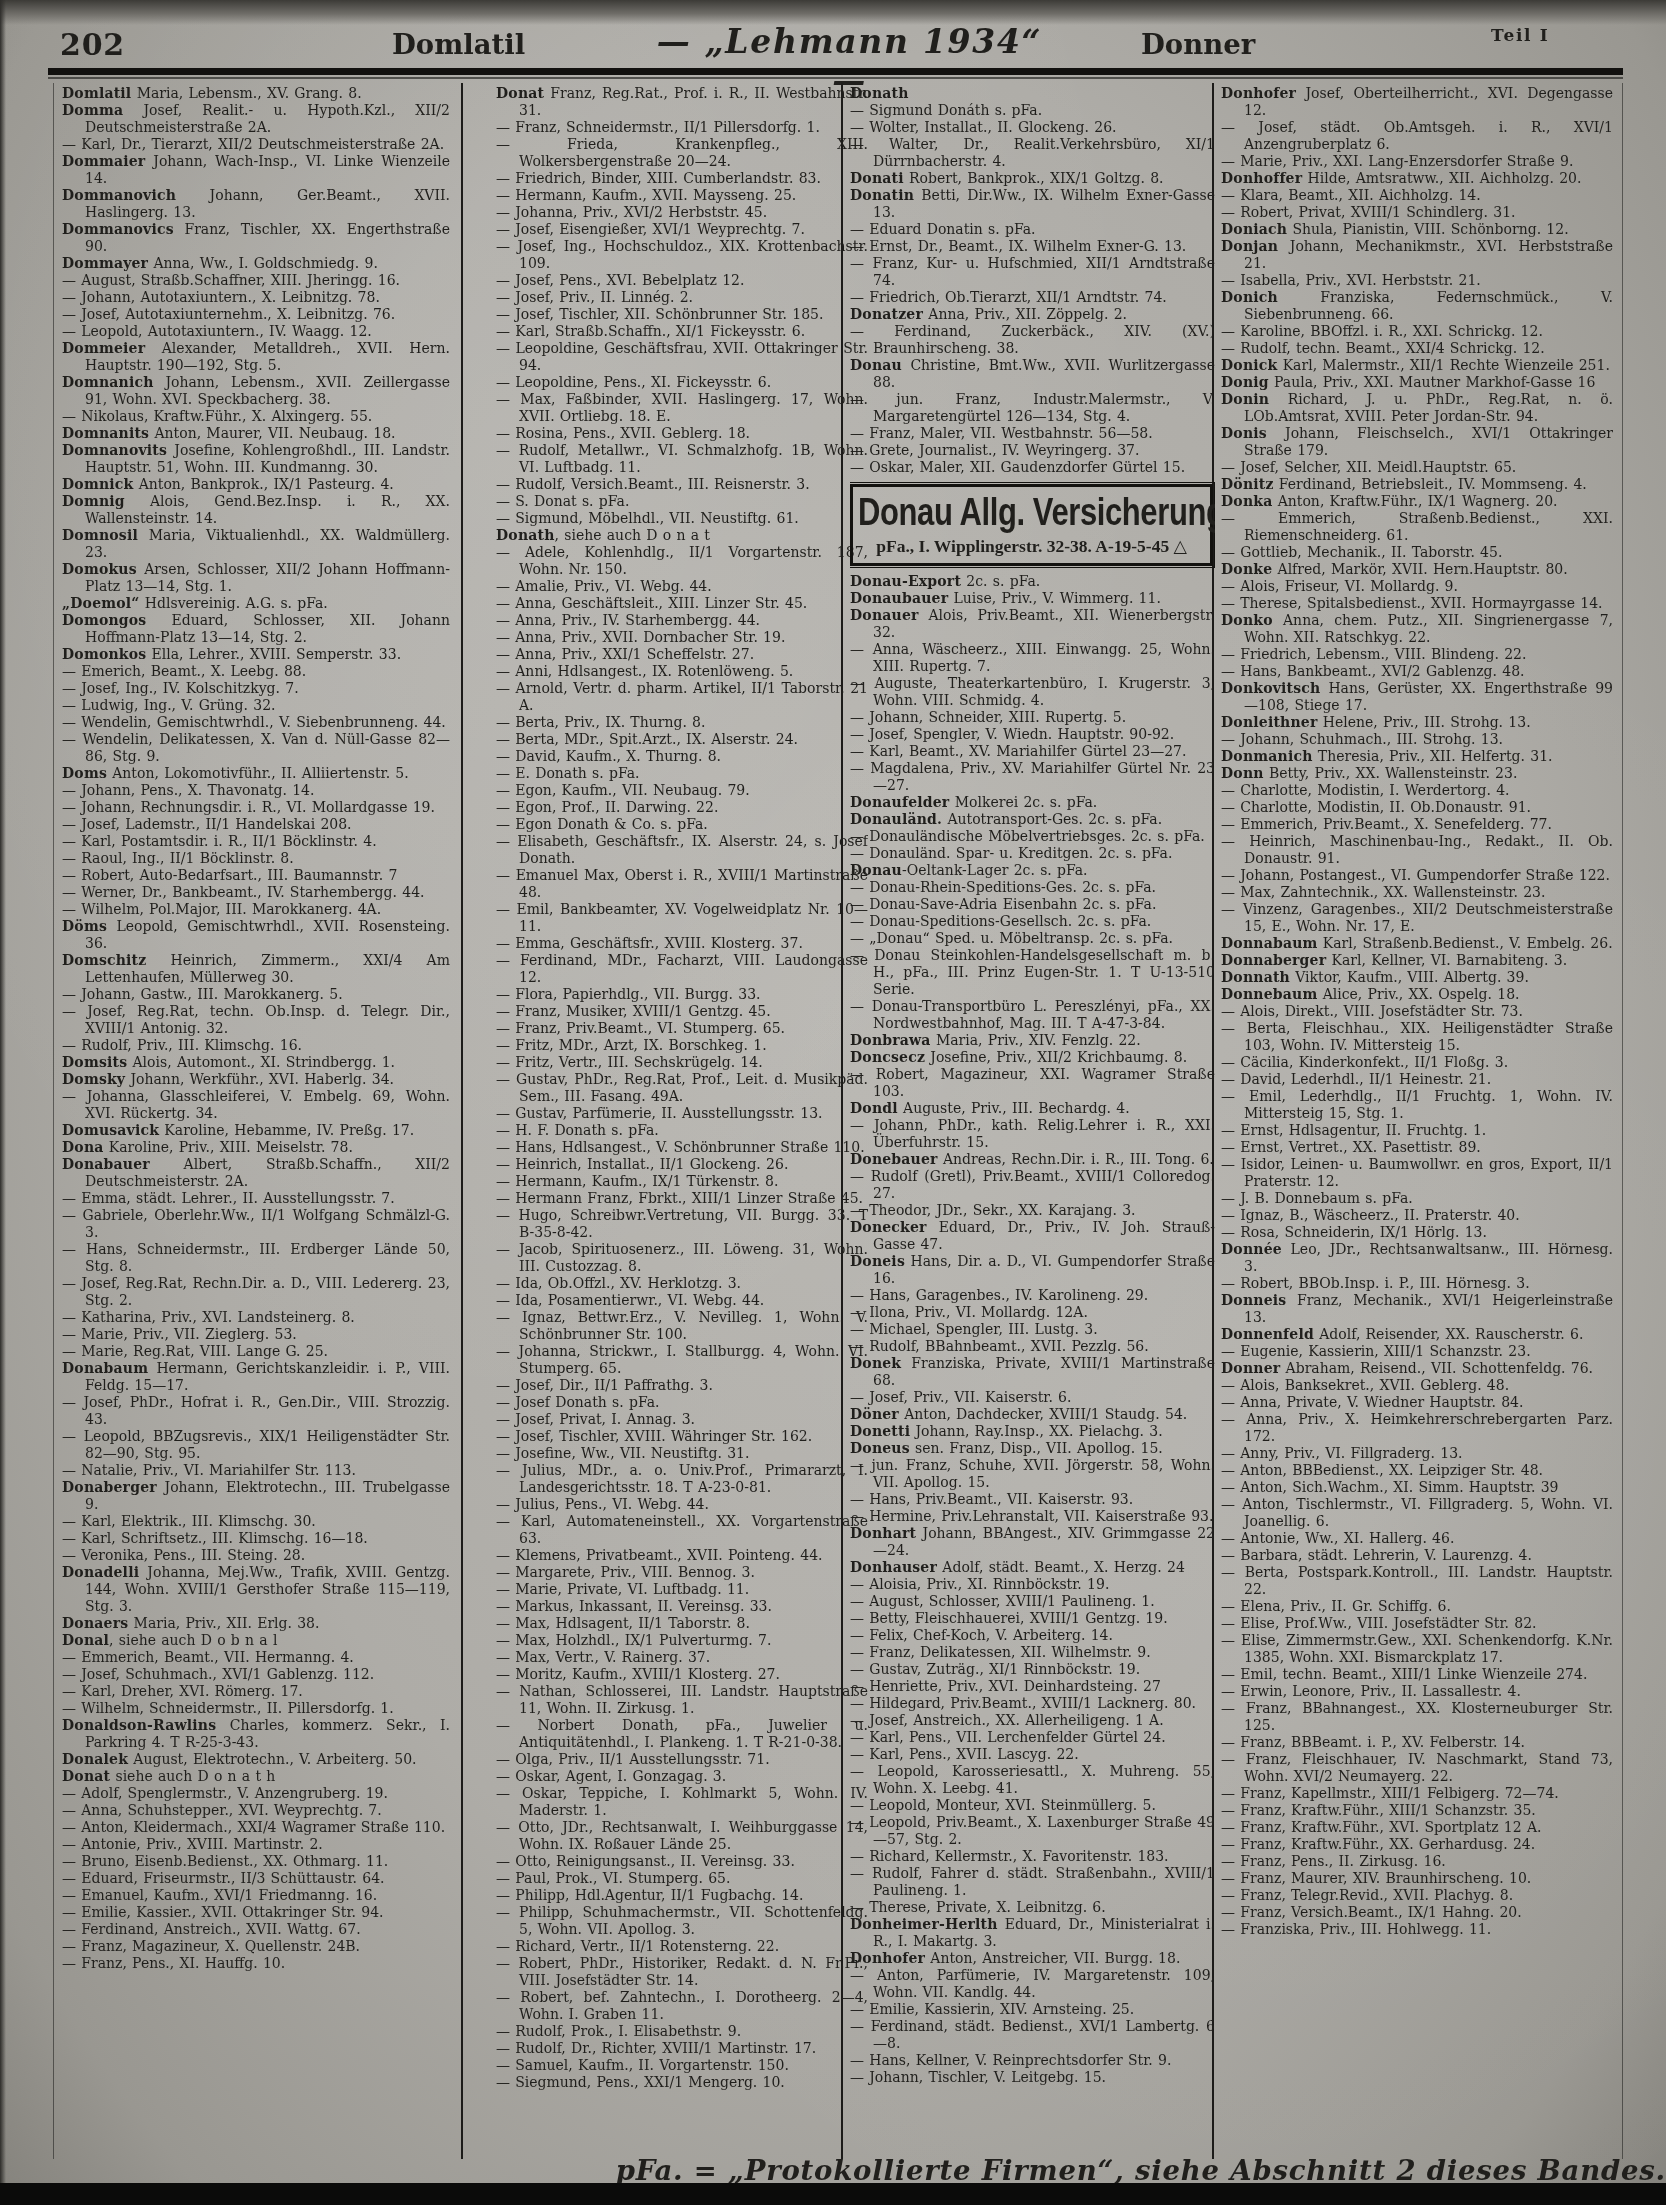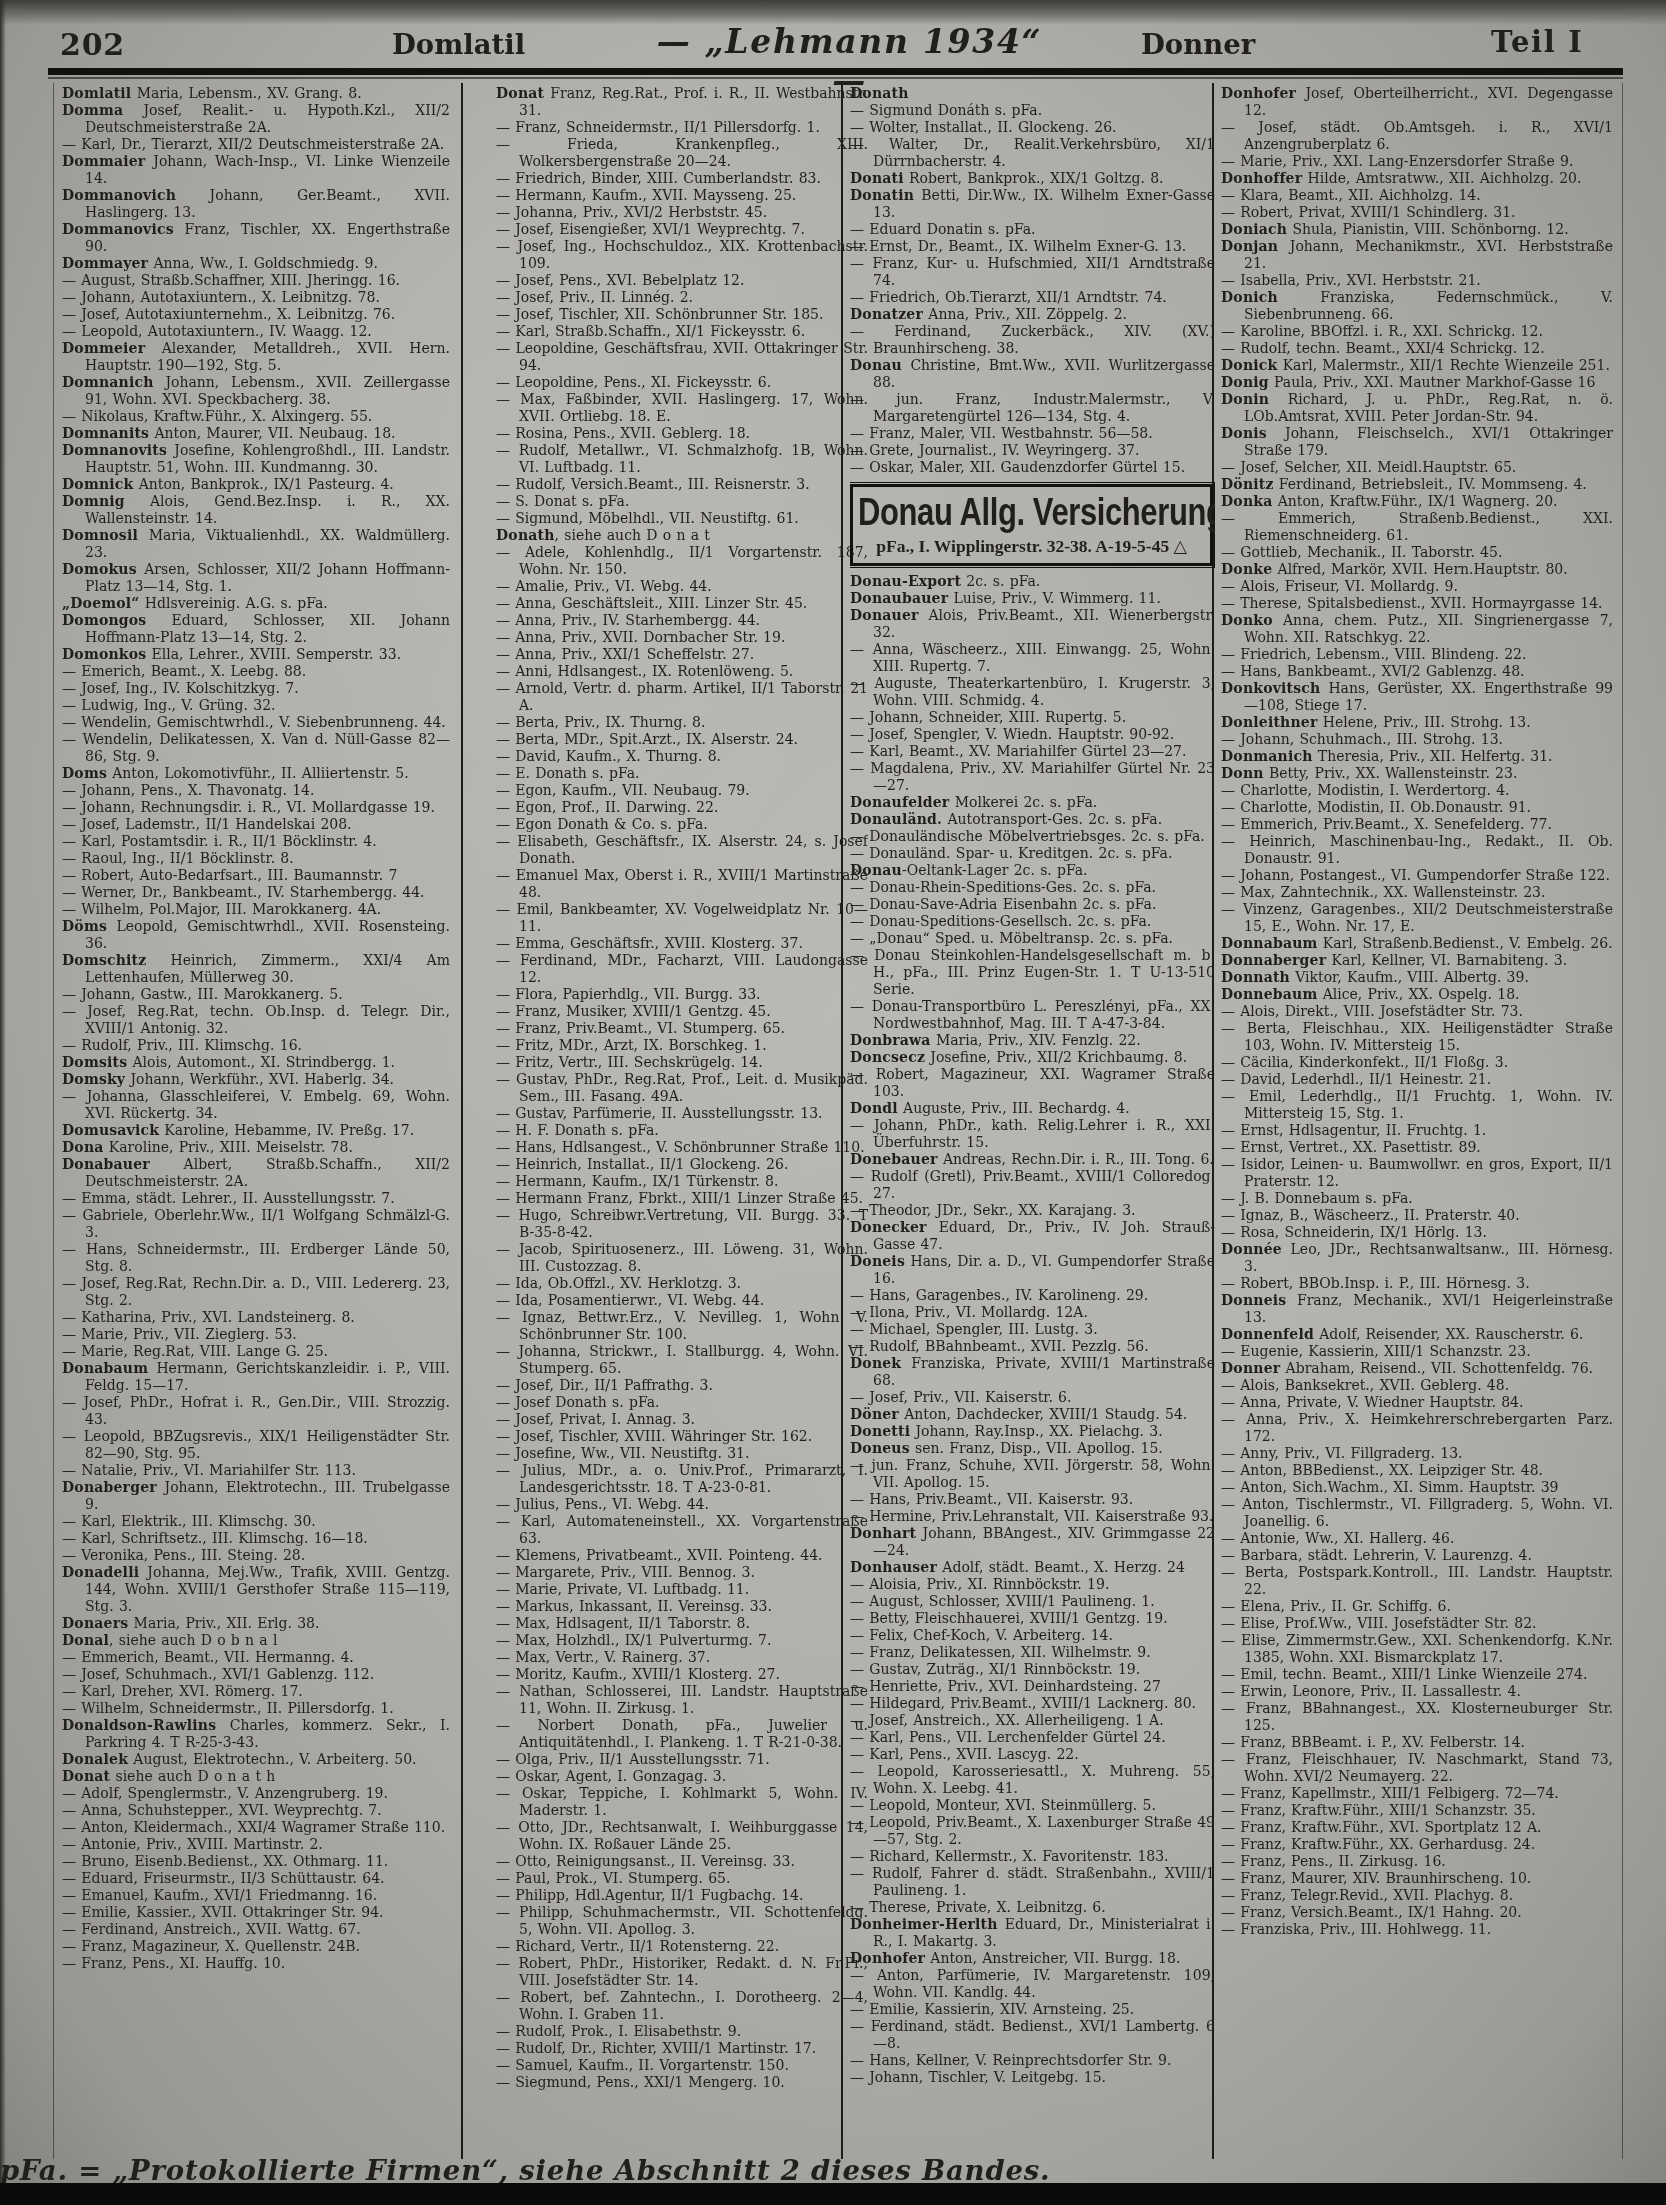--- a/index.html
+++ b/index.html
@@ -19,21 +19,21 @@
   .scan-top{position:absolute;left:0;top:0;width:1666px;height:25px;
     background:linear-gradient(#3c3b37,#6f6d68 55%,rgba(0,0,0,0));}
   .scan-bottom{position:absolute;left:0;bottom:0;width:1666px;height:22.5px;background:#0b0b0a;}
   .scan-left{position:absolute;left:0;top:0;width:5.8px;height:2205px;background:linear-gradient(90deg,#2e2d2a,rgba(0,0,0,0));}
 
   .hdr-num{position:absolute;left:60px;top:27px;font-size:30px;font-weight:700;letter-spacing:0.8px;}
   .hdr-catch-l{position:absolute;left:392px;top:28px;font-size:27.5px;font-weight:700;}
   .hdr-title{position:absolute;left:633px;top:21.7px;width:433px;text-align:center;
     font-size:33px;font-weight:700;font-style:italic;letter-spacing:1.7px;}
   .hdr-catch-r{position:absolute;left:1141px;top:28px;font-size:27.5px;font-weight:700;}
-  .hdr-part{position:absolute;left:1491px;top:25px;font-size:29px;font-weight:700;letter-spacing:1.7px;}
+  .hdr-part{position:absolute;left:1491px;top:25px;font-size:17px;font-weight:700;letter-spacing:1.7px;}
   .top-rule{position:absolute;left:48px;top:68px;width:1575px;height:6.7px;background:#12110f;}
   .top-rule2{position:absolute;left:48px;top:77px;width:1575px;height:1.7px;background:#2a2927;opacity:.7;}
 
   .col{position:absolute;top:85px;height:2076px;overflow:hidden;
     font-size:14px;line-height:17px;text-align:justify;}
   .col-1{left:62px;width:388px;}
   .col-2{left:496px;width:372px;}
   .col-3{left:850px;width:365px;}
   .col-4{left:1221px;width:392px;}
   .vsep{position:absolute;top:83px;height:2076px;width:1.7px;background:#1c1b19;}
@@ -46,21 +46,21 @@
   .entry{margin:0;padding-left:23px;text-indent:-23px;word-spacing:0.8px;}
   .entry b{font-weight:700;letter-spacing:0.2px;}
 
   .ad-box{margin:7.5px 1.7px 7.5px 0;border:3.3px solid #13120f;outline:0.8px solid #13120f;outline-offset:1.7px;
     padding:8.3px 5px 6.7px 5px;text-align:center;text-indent:0;}
   .ad-line1{font-size:31px;line-height:33px;font-weight:700;letter-spacing:-0.4px;white-space:nowrap;
     font-family:"Liberation Sans","DejaVu Sans",sans-serif;transform:scaleY(1.25);transform-origin:center;}
   .ad-line2{font-size:17.5px;line-height:20px;margin-top:8.3px;font-weight:700;
     font-family:"Liberation Serif","DejaVu Serif",serif;}
 
-  .footer-note{position:absolute;left:0;top:2154px;width:1666px;text-align:left;
+  .footer-note{position:absolute;left:0;top:2154px;width:1666px;text-align:right;
     font-size:27.5px;font-weight:700;font-style:italic;letter-spacing:0.8px;}
 </style>
 </head>
 <body>
 
 <div class="page">
   <div class="scan-top"></div>
   <div class="scan-left"></div>
 
   <div class="hdr-num">202</div>

